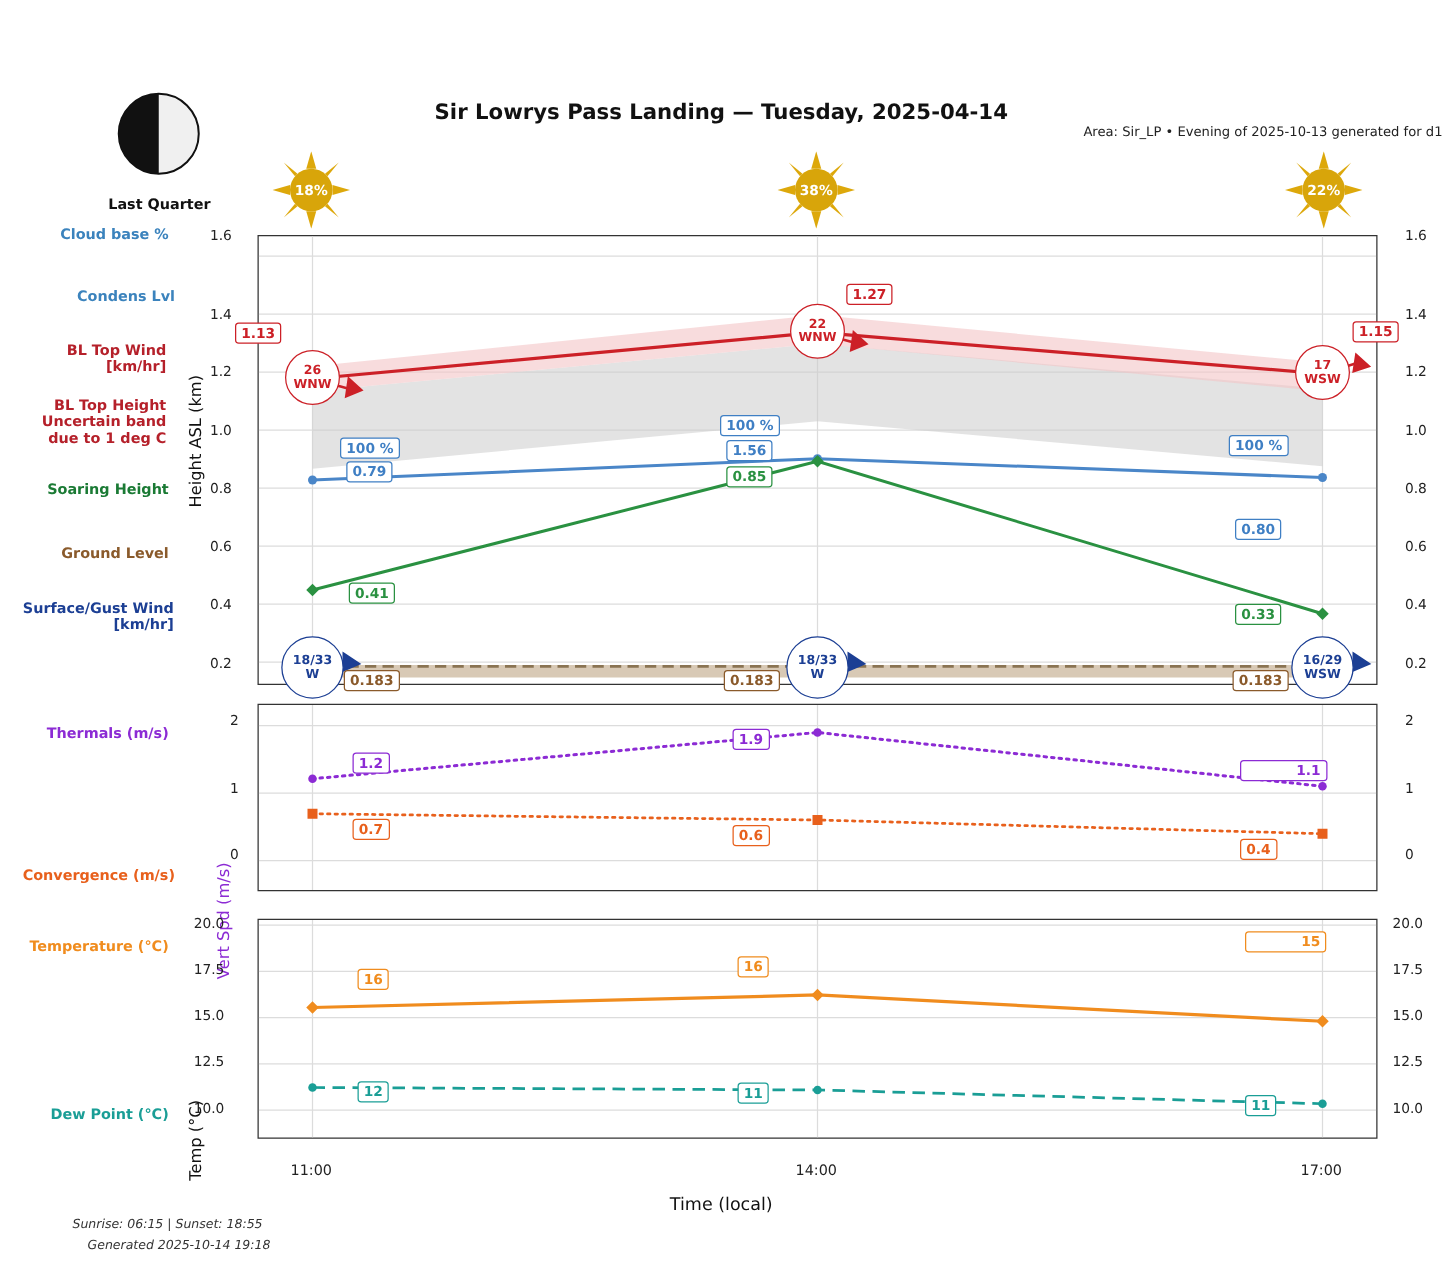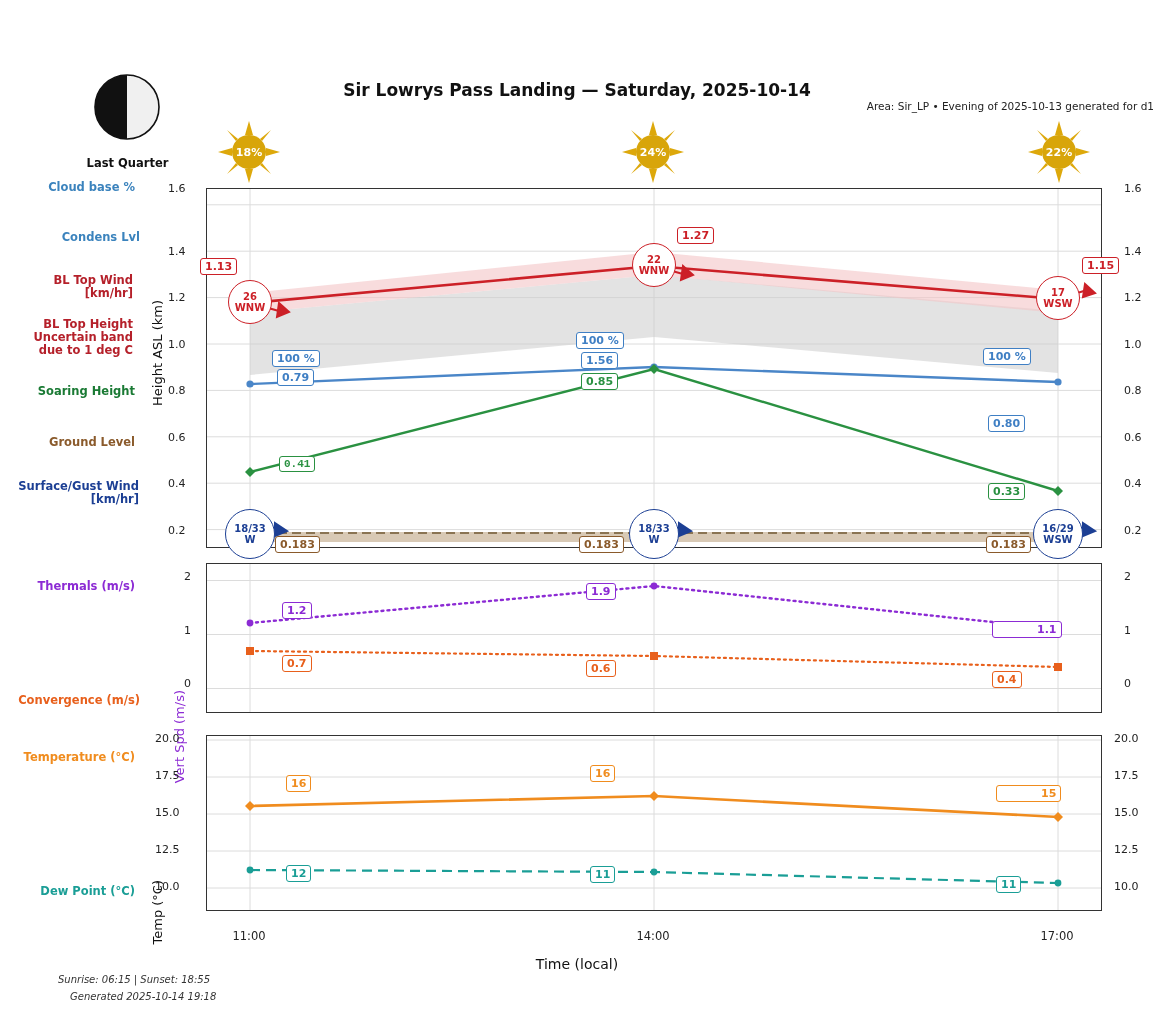--- a/index.html
+++ b/index.html
@@ -61,21 +61,21 @@
     font-size:10px;font-weight:bold;line-height:11px;
   }
   .foot{
     font-size:10px;font-style:italic;color:#333;
   }
   svg{display:block;}
 </style>
 </head>
 <body>
 
-<div class="abs ttl">Sir Lowrys Pass Landing — Saturday, 2025-10-14</div>
+<div class="abs ttl">Sir Lowrys Pass Landing — Tuesday, 2025-04-14</div>
 <div class="abs subttl">Area: Sir_LP • Evening of 2025-10-13 generated for d1</div>
 
 <div class="abs moon-wrap">
   <svg width="70" height="70" viewBox="0 0 70 70">
     <circle cx="35" cy="35" r="32" fill="#f0f0f0" stroke="#111" stroke-width="1.6"></circle>
     <path d="M35 3 A32 32 0 0 0 35 67 Z" fill="#111"></path>
   </svg>
 </div>
 <div class="abs moon-label">Last Quarter</div>
 
@@ -102,21 +102,21 @@
         <polygon points="31,62 35,48 27,48"></polygon>
       <polygon points="0,31 14,27 14,35"></polygon>
         <polygon points="62,31 48,27 48,35"></polygon>
       <polygon points="9,9 20,18 18,20"></polygon>
         <polygon points="53,53 42,44 44,42"></polygon>
       <polygon points="53,9 44,20 42,18"></polygon>
         <polygon points="9,53 18,42 20,44"></polygon>
     </g>
     <circle cx="31" cy="31" r="17" fill="#d8a50a"></circle>
   </svg>
-  <span class="pct">24%</span>
+  <span class="pct">38%</span>
 </div>
 <div class="abs sun" style="left:1028px;top:121px;">
   <svg width="62" height="62" viewBox="0 0 62 62">
     <g fill="#dda80b">
       <polygon points="31,0 35,14 27,14"></polygon>
         <polygon points="31,62 35,48 27,48"></polygon>
       <polygon points="0,31 14,27 14,35"></polygon>
         <polygon points="62,31 48,27 48,35"></polygon>
       <polygon points="9,9 20,18 18,20"></polygon>
         <polygon points="53,53 42,44 44,42"></polygon>
@@ -218,33 +218,33 @@
 
 <div class="abs axis-num" style="left:1124px;top:524px;">0.2</div>
 <div class="abs axis-num" style="left:1124px;top:477px;">0.4</div>
 <div class="abs axis-num" style="left:1124px;top:431px;">0.6</div>
 <div class="abs axis-num" style="left:1124px;top:384px;">0.8</div>
 <div class="abs axis-num" style="left:1124px;top:338px;">1.0</div>
 <div class="abs axis-num" style="left:1124px;top:291px;">1.2</div>
 <div class="abs axis-num" style="left:1124px;top:245px;">1.4</div>
 <div class="abs axis-num" style="left:1124px;top:182px;">1.6</div>
 
-<div class="box" style="left:200px;top:258px;color:#cc2027;border:1.4px solid #cc2027;">1.13</div>
+<div class="box" style="left:188px;top:258px;color:#cc2027;border:1.4px solid #cc2027;">1.13</div>
 <div class="box" style="left:677px;top:227px;color:#cc2027;border:1.4px solid #cc2027;">1.27</div>
 <div class="box" style="left:1082px;top:257px;color:#cc2027;border:1.4px solid #cc2027;">1.15</div>
 
 <div class="box" style="left:272px;top:350px;color:#3f7fc4;border:1.4px solid #3f7fc4;">100 %</div>
 <div class="box" style="left:576px;top:332px;color:#3f7fc4;border:1.4px solid #3f7fc4;">100 %</div>
 <div class="box" style="left:983px;top:348px;color:#3f7fc4;border:1.4px solid #3f7fc4;">100 %</div>
 
 <div class="box" style="left:277px;top:369px;color:#3f7fc4;border:1.4px solid #3f7fc4;">0.79</div>
 <div class="box" style="left:581px;top:352px;color:#3f7fc4;border:1.4px solid #3f7fc4;">1.56</div>
 <div class="box" style="left:988px;top:367px;color:#3f7fc4;border:1.4px solid #3f7fc4;margin-top:48px;">0.80</div>
 
-<div class="box" style="left:279px;top:456px;color:#2a9141;border:1.4px solid #2a9141;font-family:Liberation Mono, monospace;">0.41</div>
+<div class="box" style="left:279px;top:466px;color:#2a9141;border:1.4px solid #2a9141;">0.41</div>
 <div class="box" style="left:581px;top:373px;color:#2a9141;border:1.4px solid #2a9141;">0.85</div>
 <div class="box" style="left:988px;top:483px;color:#2a9141;border:1.4px solid #2a9141;">0.33</div>
 
 <div class="box" style="left:275px;top:536px;color:#8a5a2b;border:1.4px solid #8a5a2b;">0.183</div>
 <div class="box" style="left:579px;top:536px;color:#8a5a2b;border:1.4px solid #8a5a2b;">0.183</div>
 <div class="box" style="left:986px;top:536px;color:#8a5a2b;border:1.4px solid #8a5a2b;">0.183</div>
 
 <div class="circ" style="left:228px;top:280px;width:42px;height:42px;border:1.6px solid #cc2027;color:#cc2027;">
   <span>26</span>
   <span>WNW</span>
@@ -300,21 +300,21 @@
 
 <div class="abs axis-num" style="left:184px;top:677px;">0</div>
 <div class="abs axis-num" style="left:184px;top:624px;">1</div>
 <div class="abs axis-num" style="left:184px;top:570px;">2</div>
 <div class="abs axis-num" style="left:1124px;top:677px;">0</div>
 <div class="abs axis-num" style="left:1124px;top:624px;">1</div>
 <div class="abs axis-num" style="left:1124px;top:570px;">2</div>
 
 <div class="box" style="left:282px;top:602px;color:#8c2bd4;border:1.4px solid #8c2bd4;">1.2</div>
 <div class="box" style="left:586px;top:583px;color:#8c2bd4;border:1.4px solid #8c2bd4;">1.9</div>
-<div class="box" style="left:992px;top:621px;color:#8c2bd4;border:1.4px solid #8c2bd4;padding-left:44px;">1.1</div>
+<div class="box" style="left:992px;top:608px;color:#8c2bd4;border:1.4px solid #8c2bd4;padding-left:44px;">1.1</div>
 
 <div class="box" style="left:282px;top:655px;color:#e8601c;border:1.4px solid #e8601c;">0.7</div>
 <div class="box" style="left:586px;top:660px;color:#e8601c;border:1.4px solid #e8601c;">0.6</div>
 <div class="box" style="left:992px;top:671px;color:#e8601c;border:1.4px solid #e8601c;">0.4</div>
 
 <div class="abs" style="left:150px;top:880px;">
   <div class="ylab" style="transform:rotate(-90deg) translate(-100%,0);">Temp (°C)</div>
 </div>
 
 <div class="abs panel" style="left:206px;top:735px;width:896px;height:176px;">
@@ -348,21 +348,21 @@
 <div class="abs axis-num" style="left:155px;top:769px;">17.5</div>
 <div class="abs axis-num" style="left:155px;top:732px;">20.0</div>
 <div class="abs axis-num" style="left:1114px;top:880px;">10.0</div>
 <div class="abs axis-num" style="left:1114px;top:843px;">12.5</div>
 <div class="abs axis-num" style="left:1114px;top:806px;">15.0</div>
 <div class="abs axis-num" style="left:1114px;top:769px;">17.5</div>
 <div class="abs axis-num" style="left:1114px;top:732px;">20.0</div>
 
 <div class="box" style="left:286px;top:775px;color:#f08c1e;border:1.4px solid #f08c1e;">16</div>
 <div class="box" style="left:590px;top:765px;color:#f08c1e;border:1.4px solid #f08c1e;">16</div>
-<div class="box" style="left:996px;top:785px;color:#f08c1e;border:1.4px solid #f08c1e;padding-left:44px;">15</div>
+<div class="box" style="left:996px;top:745px;color:#f08c1e;border:1.4px solid #f08c1e;padding-left:44px;">15</div>
 
 <div class="box" style="left:286px;top:865px;color:#1a9e96;border:1.4px solid #1a9e96;">12</div>
 <div class="box" style="left:590px;top:866px;color:#1a9e96;border:1.4px solid #1a9e96;">11</div>
 <div class="box" style="left:996px;top:876px;color:#1a9e96;border:1.4px solid #1a9e96;">11</div>
 
 <div class="abs xtick" style="left:209px;top:929px;">11:00</div>
 <div class="abs xtick" style="left:613px;top:929px;">14:00</div>
 <div class="abs xtick" style="left:1017px;top:929px;">17:00</div>
 <div class="abs xlabel" style="left:0;top:956px;width:1154px;text-align:center;">Time (local)</div>
 

